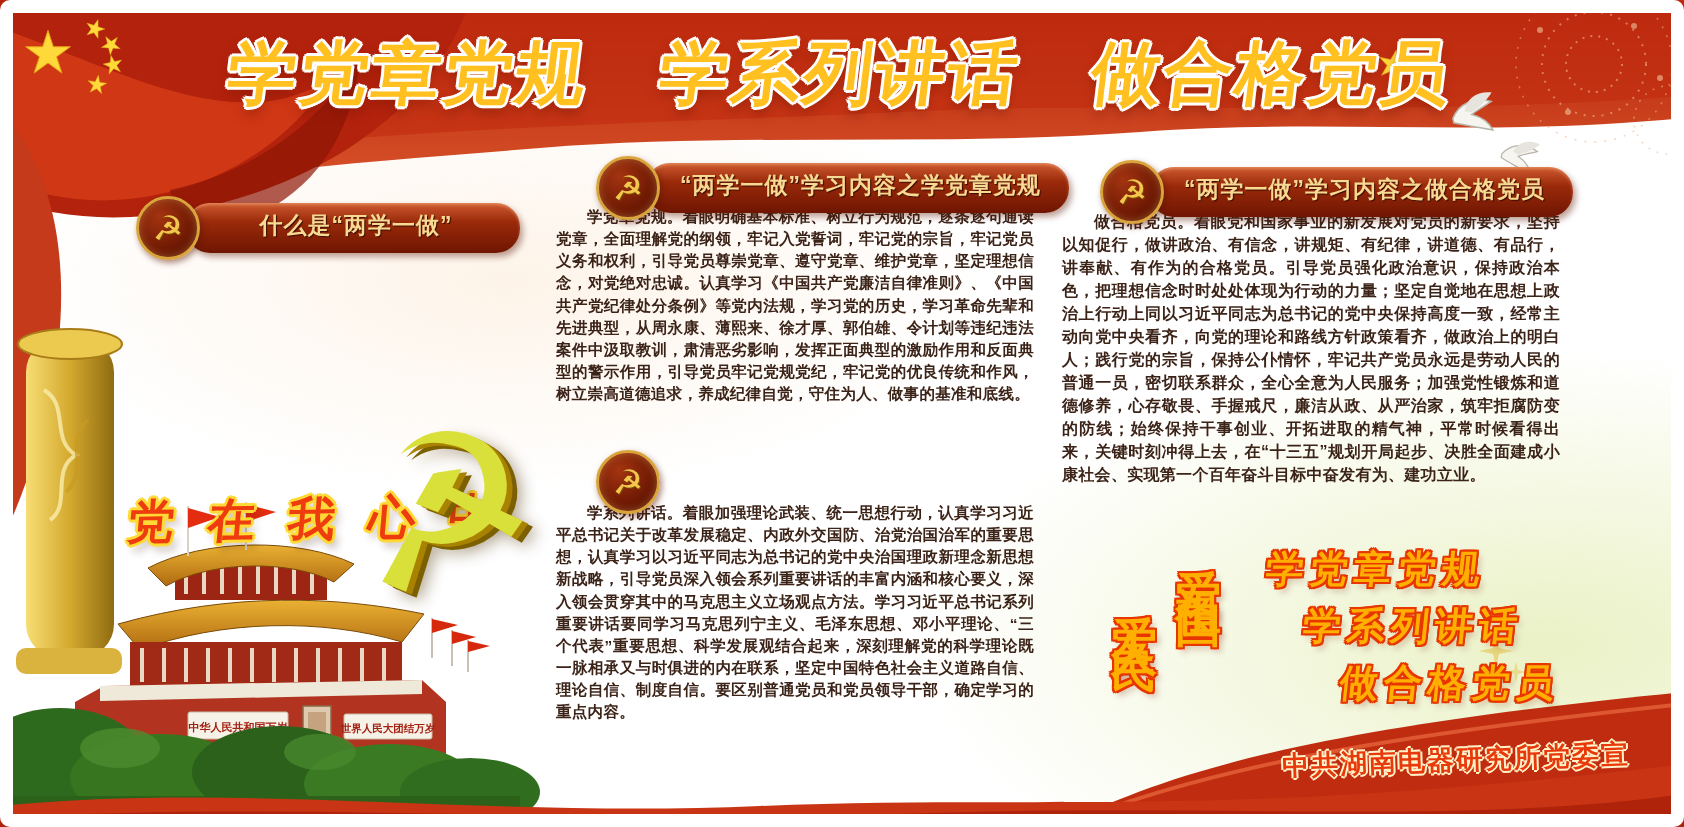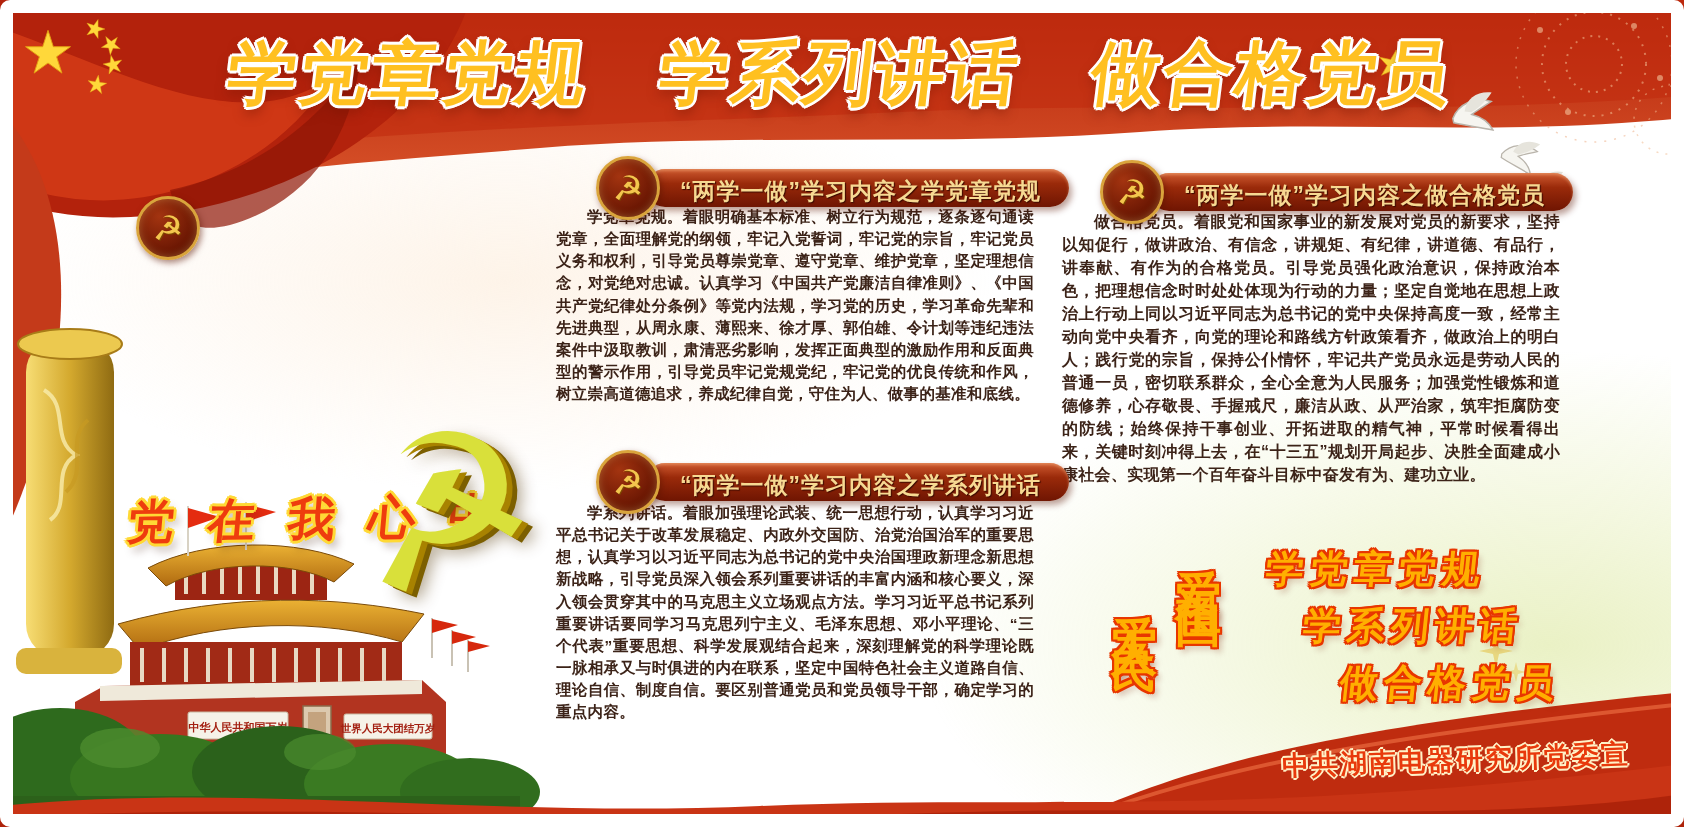--- a/index.html
+++ b/index.html
@@ -18,21 +18,21 @@
          letter-spacing:3px;color:#ffc020;transform:skewX(-7deg);white-space:nowrap;
          text-shadow:-3px 0 #fff,3px 0 #fff,0 -3px #fff,0 3px #fff,-2px -2px #fff,2px -2px #fff,-2px 2px #fff,2px 2px #fff,0 7px 12px rgba(110,20,0,.55);}
 
   .section-header{display:flex;align-items:center;z-index:3;}
   .emblem{width:58px;height:58px;border-radius:50%;flex:0 0 58px;margin-right:-14px;position:relative;z-index:2;
           background:radial-gradient(circle at 35% 30%,#a33410,#6b1703 65%,#490c00);
           border:3px solid #d9a43c;box-shadow:2px 3px 6px rgba(90,20,0,.5), inset 0 0 8px rgba(255,210,120,.35);
           display:flex;align-items:center;justify-content:center;}
   .emblem span{font-size:34px;color:#f3c64e;text-shadow:1px 1px 0 #7c4a00;line-height:1;}
   .hbar{background:linear-gradient(180deg,#cf5a30 0%,#9a2a0a 38%,#6f1502 100%);
-        border-radius:24px;padding:7px 28px 0 34px;
+        border-radius:24px;padding:7px 28px 12px 34px;
         box-shadow:inset 0 2px 3px rgba(255,200,150,.4),3px 4px 6px rgba(90,20,0,.4);}
   .hbar span{color:#f7d992;font-weight:bold;font-size:23px;letter-spacing:1px;white-space:nowrap;
         text-shadow:1px 1px 1px #3c0a00;}
 
   .para{color:#3c2318;font-weight:bold;text-align:justify;text-indent:2em;letter-spacing:.3px;}
   .para.p-left{left:95px;top:252px;width:432px;font-size:16px;line-height:1.46;}
   .para.p-mid1{left:556px;top:206px;width:478px;font-size:15.5px;line-height:1.43;}
   .para.p-mid2{left:556px;top:502px;width:478px;font-size:15.5px;line-height:1.43;}
   .para.p-right{left:1062px;top:210px;width:498px;font-size:16px;line-height:1.44;}
 
@@ -203,37 +203,37 @@
       <path d="M0,818 C300,800 600,826 900,814 C1200,802 1460,826 1684,794 L1684,827 H0 Z" fill="#a92108" opacity="0.85"></path>
     </g>
   </svg>
 
   <div class="layer title">学党章党规　学系列讲话　做合格党员</div>
 
   <div class="layer section-header" style="left:136px;top:196px;">
     <div class="emblem">
         <span>☭</span>
       </div>
+    <div class="hbar" style="min-width:272px;text-align:center;"><span>什么是“两学一做”</span></div>
   </div>
   <div class="layer heart">党 在 我 心 中</div>
   <div class="layer big-emblem">☭</div>
 
   <div class="layer section-header" style="left:596px;top:156px;">
     <div class="emblem">
         <span>☭</span>
       </div>
     <div class="hbar"><span>“两学一做”学习内容之学党章党规</span></div>
   </div>
   <div class="layer para p-mid1">学党章党规。着眼明确基本标准、树立行为规范，逐条逐句通读党章，全面理解党的纲领，牢记入党誓词，牢记党的宗旨，牢记党员义务和权利，引导党员尊崇党章、遵守党章、维护党章，坚定理想信念，对党绝对忠诚。认真学习《中国共产党廉洁自律准则》、《中国共产党纪律处分条例》等党内法规，学习党的历史，学习革命先辈和先进典型，从周永康、薄熙来、徐才厚、郭伯雄、令计划等违纪违法案件中汲取教训，肃清恶劣影响，发挥正面典型的激励作用和反面典型的警示作用，引导党员牢记党规党纪，牢记党的优良传统和作风，树立崇高道德追求，养成纪律自觉，守住为人、做事的基准和底线。</div>
 
   <div class="layer section-header" style="left:596px;top:450px;">
     <div class="emblem">
         <span>☭</span>
       </div>
-    <div class="hbar"><span>“两学一做”学习内容之学系列讲话</span></div>
   </div>
   <div class="layer para p-mid2">学系列讲话。着眼加强理论武装、统一思想行动，认真学习习近平总书记关于改革发展稳定、内政外交国防、治党治国治军的重要思想，认真学习以习近平同志为总书记的党中央治国理政新理念新思想新战略，引导党员深入领会系列重要讲话的丰富内涵和核心要义，深入领会贯穿其中的马克思主义立场观点方法。学习习近平总书记系列重要讲话要同学习马克思列宁主义、毛泽东思想、邓小平理论、“三个代表”重要思想、科学发展观结合起来，深刻理解党的科学理论既一脉相承又与时俱进的内在联系，坚定中国特色社会主义道路自信、理论自信、制度自信。要区别普通党员和党员领导干部，确定学习的重点内容。</div>
 
   <div class="layer section-header" style="left:1100px;top:160px;">
     <div class="emblem">
         <span>☭</span>
       </div>
     <div class="hbar"><span>“两学一做”学习内容之做合格党员</span></div>
   </div>
   <div class="layer para p-right">做合格党员。着眼党和国家事业的新发展对党员的新要求，坚持以知促行，做讲政治、有信念，讲规矩、有纪律，讲道德、有品行，讲奉献、有作为的合格党员。引导党员强化政治意识，保持政治本色，把理想信念时时处处体现为行动的力量；坚定自觉地在思想上政治上行动上同以习近平同志为总书记的党中央保持高度一致，经常主动向党中央看齐，向党的理论和路线方针政策看齐，做政治上的明白人；践行党的宗旨，保持公仆情怀，牢记共产党员永远是劳动人民的普通一员，密切联系群众，全心全意为人民服务；加强党性锻炼和道德修养，心存敬畏、手握戒尺，廉洁从政、从严治家，筑牢拒腐防变的防线；始终保持干事创业、开拓进取的精气神，平常时候看得出来，关键时刻冲得上去，在“十三五”规划开局起步、决胜全面建成小康社会、实现第一个百年奋斗目标中奋发有为、建功立业。</div>

